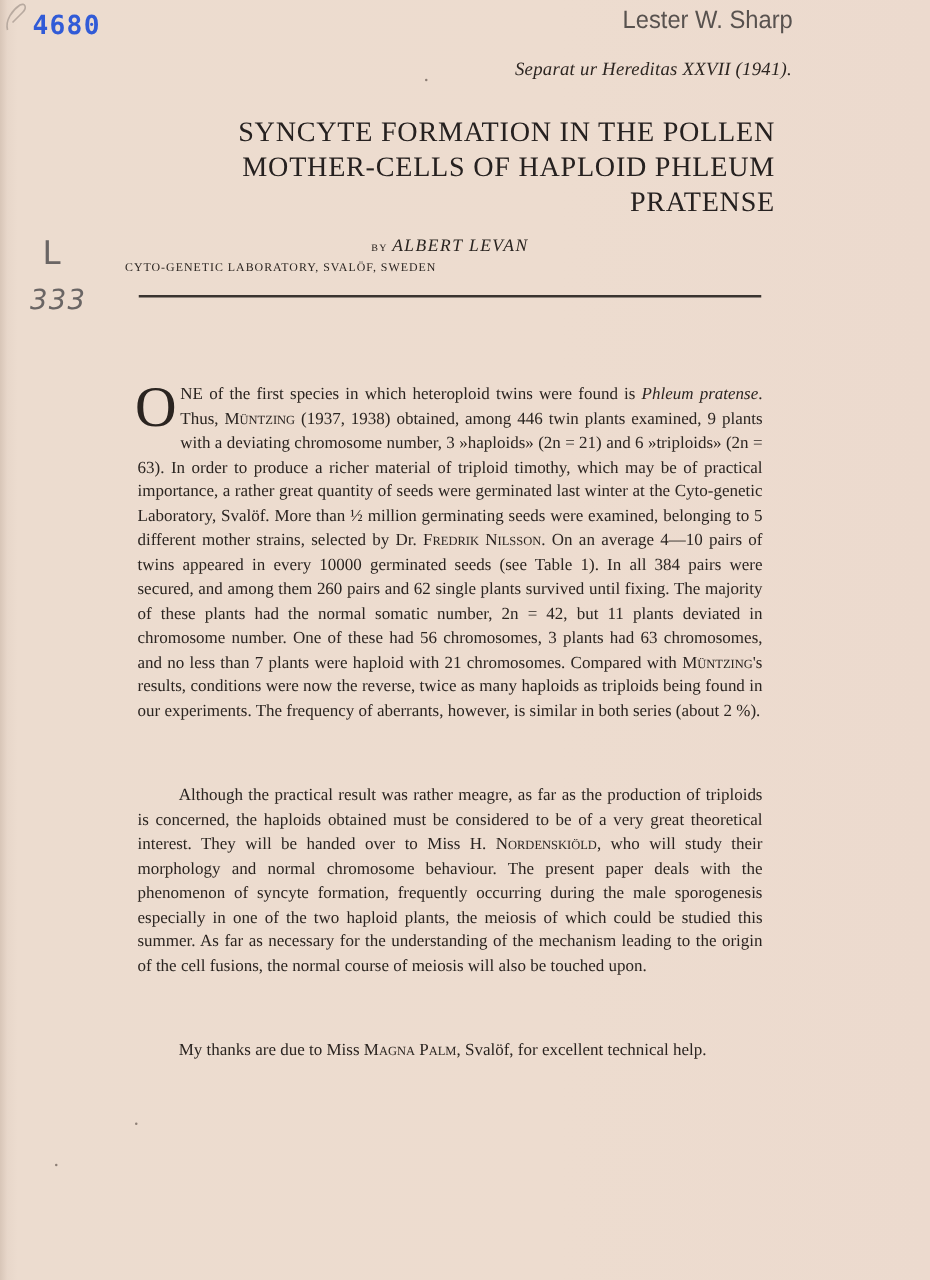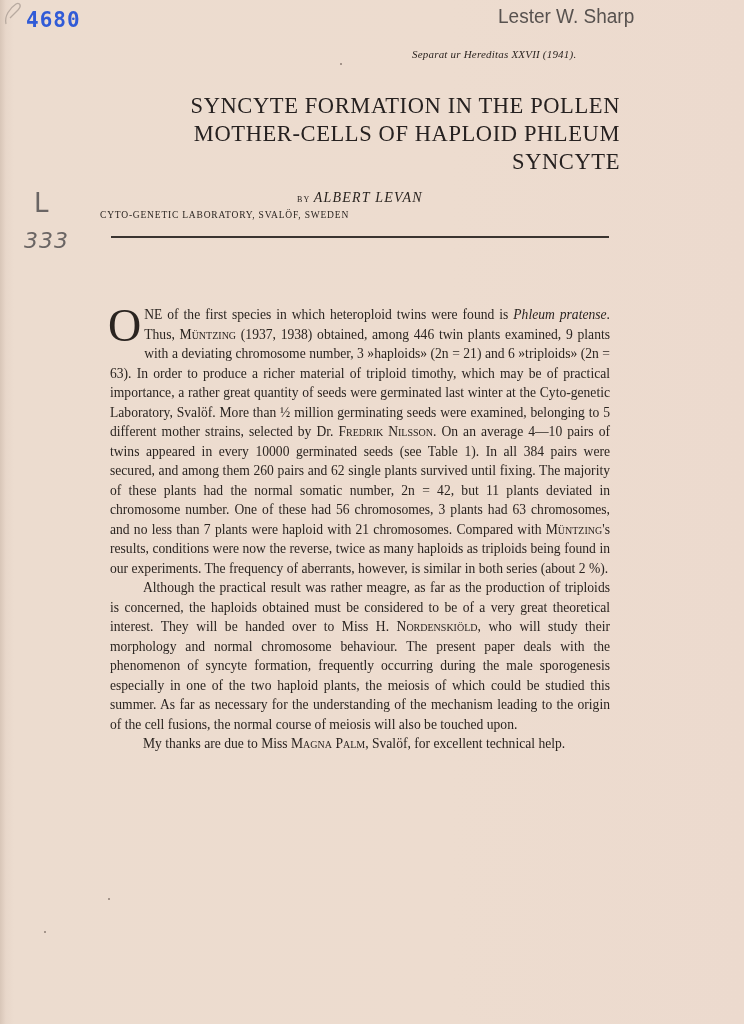--- a/index.html
+++ b/index.html
@@ -28,21 +28,21 @@
     position: absolute; left: 2px; top: 0px; width: 22px; height: 26px;
   }
   .owner-stamp {
     position: absolute; left: 498px; top: 5px;
     font-family: "Liberation Sans", "DejaVu Sans", sans-serif;
     font-size: 20px; color: #58524f; letter-spacing: 0px;
     transform: scaleX(0.95); transform-origin: left;
   }
   .separat {
     position: absolute; left: 412px; top: 48px;
-    font-style: italic; font-size: 11px; color: #2c2521;
+    font-style: italic; font-size: 15px; color: #2c2521;
     letter-spacing: 0.2px;
   }
   .title {
     position: absolute; left: 100px; width: 520px; top: 92px;
     text-align: right;
     font-size: 22.5px; line-height: 28px; letter-spacing: 0.6px;
     color: #262120; font-weight: normal;
   }
   .title div { white-space: nowrap; }
   .byline {
@@ -64,21 +64,21 @@
     color: #6a6564; font-weight: normal;
   }
   .hw-L { left: 34px; top: 188px; font-size: 26px; }
   .hw-333 { left: 24px; top: 228px; font-size: 22px; letter-spacing: 1px; font-style: italic; }
   .body-text {
     position: absolute; left: 110px; width: 500px; top: 305px;
     font-size: 13.6px; line-height: 19.5px; text-align: justify;
     color: #2a2420;
   }
   .body-text p { margin: 0; text-indent: 0; }
-  .body-text p.indent { text-indent: 33px; }
+  .body-text p.indent { text-indent: 33px; margin-top: 48px; }
   .dropcap {
     float: left; font-size: 46px; line-height: 38px;
     margin: 2px 3px 0 -2px; color: #2a2420;
   }
   .sc { font-variant: small-caps; }
   .it { font-style: italic; }
   .speck { position: absolute; width: 2px; height: 2px; background: #8c7e75; border-radius: 50%; }
 </style>
 </head>
 <body>
@@ -90,21 +90,21 @@
   <path d="M4 24 C2 16, 8 8, 14 4 C18 2, 20 6, 16 10 L8 18" fill="none" stroke="#b8aaa0" stroke-width="1.3"></path>
 </svg>
 
 <div class="stamp-number">4680</div>
 <div class="owner-stamp">Lester W. Sharp</div>
 <div class="separat">Separat ur Hereditas XXVII (1941).</div>
 
 <div class="title">
   <div>SYNCYTE FORMATION IN THE POLLEN</div>
   <div>MOTHER-CELLS OF HAPLOID PHLEUM</div>
-  <div>SYNCYTE</div>
+  <div>PRATENSE</div>
 </div>
 
 <div class="byline">
   <span class="by">by</span>
   <span class="author">ALBERT LEVAN</span>
 </div>
 <div class="affil">CYTO-GENETIC LABORATORY, SVALÖF, SWEDEN</div>
 
 <div class="rule"></div>
 

